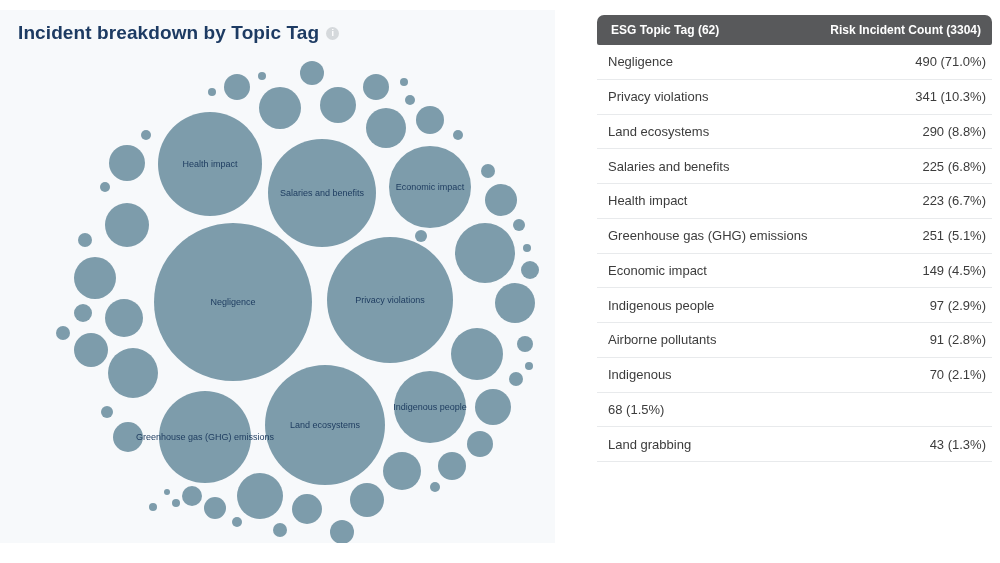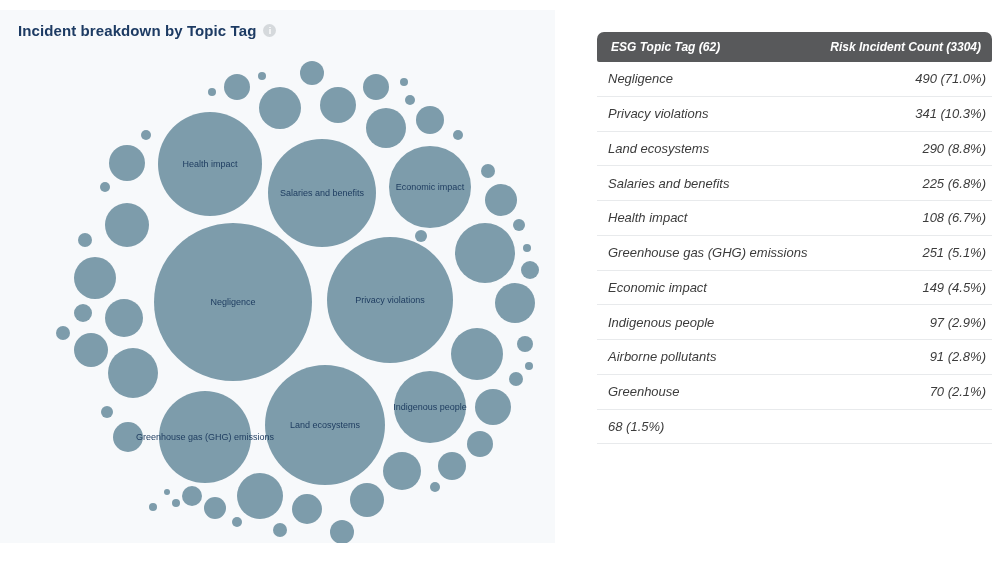--- a/index.html
+++ b/index.html
@@ -12,36 +12,36 @@
 
   
   .card{
     position:absolute;left:0;top:10px;width:555px;height:533px;
     background:#f7f9fb;
   }
   .card-header{
     position:absolute;left:18px;top:12px;display:flex;align-items:center;gap:7px;z-index:2;
   }
   .card-title{
-    margin:0;font-size:15px;font-weight:bold;color:#1d3b63;letter-spacing:.1px;text-align:center;
+    margin:0;font-size:19px;font-weight:bold;color:#1d3b63;letter-spacing:.1px;text-align:center;
   }
   .info{
     width:13px;height:13px;border-radius:50%;background:#d5d9dc;color:#ffffff;
     font-size:9px;font-weight:bold;display:inline-flex;align-items:center;justify-content:center;
     font-style:normal;cursor:pointer;
   }
   #bubble-svg{position:absolute;left:0;top:0;width:555px;height:533px;display:block;}
   #bubble-svg text{
     font-family:"Liberation Sans", sans-serif;font-size:9px;fill:#1c3a5e;
     text-anchor:middle;pointer-events:none;
   }
 
   
   .tablebox{
-    position:absolute;left:597px;top:32px;width:395px;font-style:italic;
+    position:absolute;left:597px;top:15px;width:395px;
   }
   .thead{
     height:30px;background:#58595b;border-radius:7px 7px 2px 2px;
     display:flex;align-items:center;justify-content:space-between;
     padding:0 11px 0 14px;box-sizing:border-box;
     color:#ffffff;font-size:12px;font-weight:bold;
   }
   .trow{
     height:34.75px;display:flex;align-items:center;justify-content:space-between;
     padding:0 6px 0 11px;box-sizing:border-box;border-bottom:1px solid #e8eaec;
@@ -150,41 +150,45 @@
         <div class="trow">
           <span class="tag">Land ecosystems</span>
           <span class="val">290 (8.8%)</span>
         </div>
         <div class="trow">
           <span class="tag">Salaries and benefits</span>
           <span class="val">225 (6.8%)</span>
         </div>
         <div class="trow">
           <span class="tag">Health impact</span>
-          <span class="val">108 (6.7%)</span>
+          <span class="val">223 (6.7%)</span>
         </div>
         <div class="trow">
           <span class="tag">Greenhouse gas (GHG) emissions</span>
           <span class="val">251 (5.1%)</span>
         </div>
         <div class="trow">
           <span class="tag">Economic impact</span>
           <span class="val">149 (4.5%)</span>
         </div>
         <div class="trow">
           <span class="tag">Indigenous people</span>
           <span class="val">97 (2.9%)</span>
         </div>
         <div class="trow">
           <span class="tag">Airborne pollutants</span>
           <span class="val">91 (2.8%)</span>
         </div>
         <div class="trow">
-          <span class="tag">Greenhouse</span>
+          <span class="tag">Indigenous</span>
           <span class="val">70 (2.1%)</span>
         </div>
         <div class="trow">
           <span class="val">68 (1.5%)</span>
+        </div>
+        <div class="trow">
+          <span class="tag">Land grabbing</span>
+          <span class="val">43 (1.3%)</span>
         </div>
       </div>
   </div>
 
 </div>
 
 </body></html>

